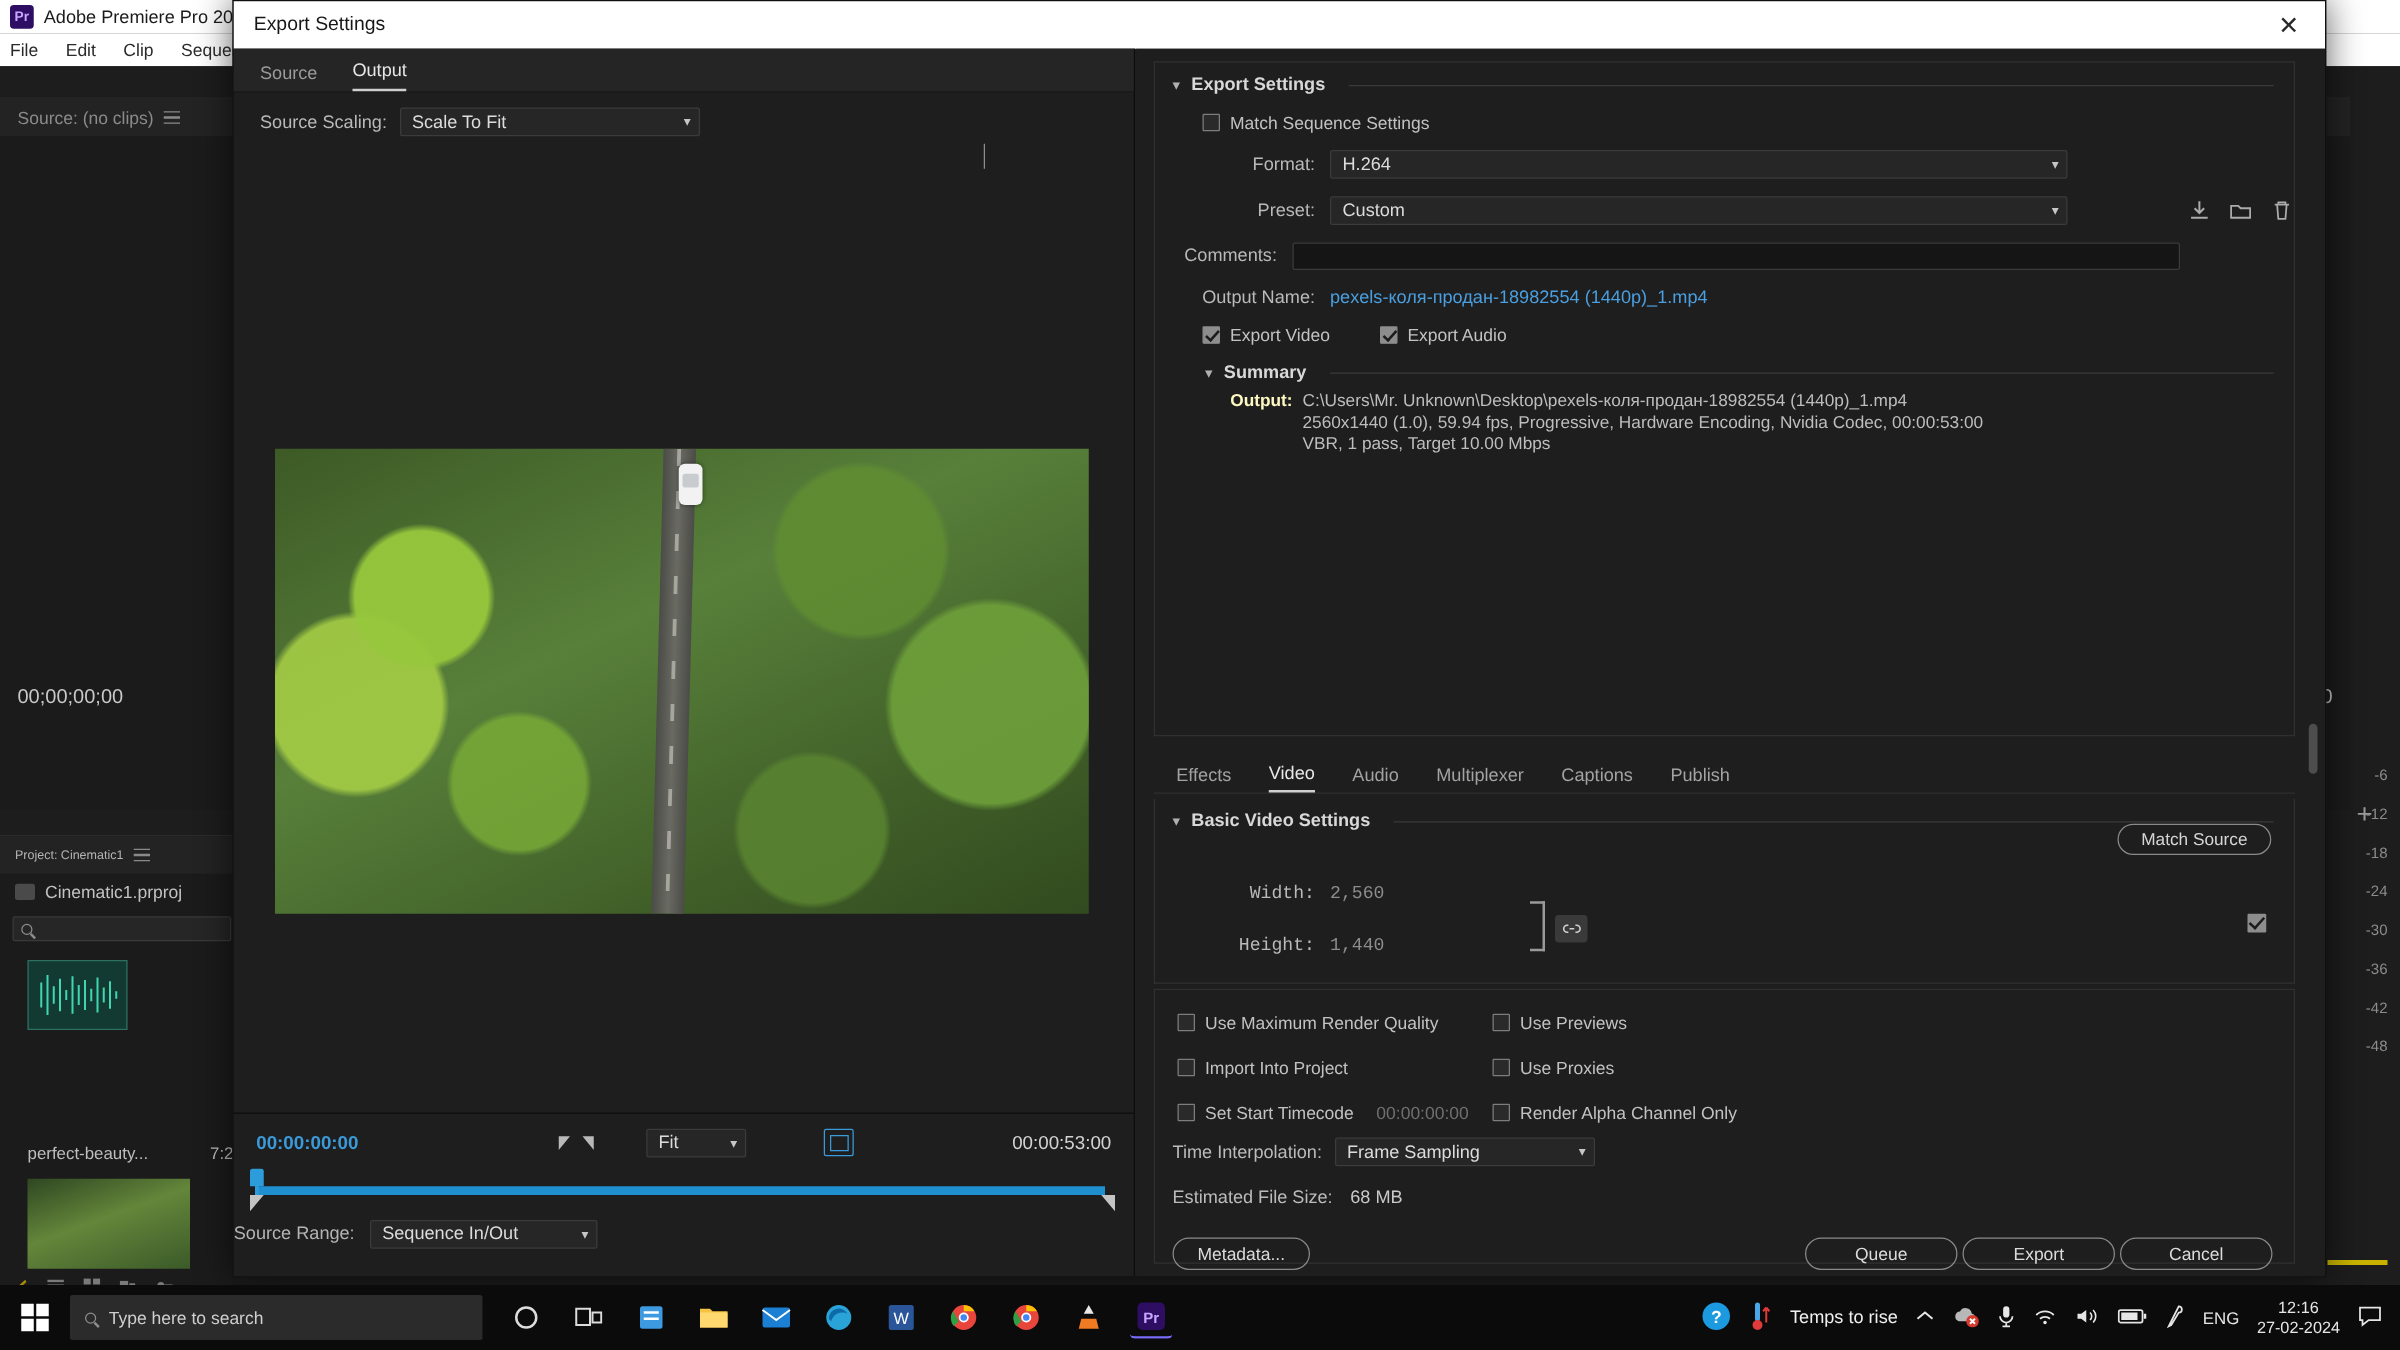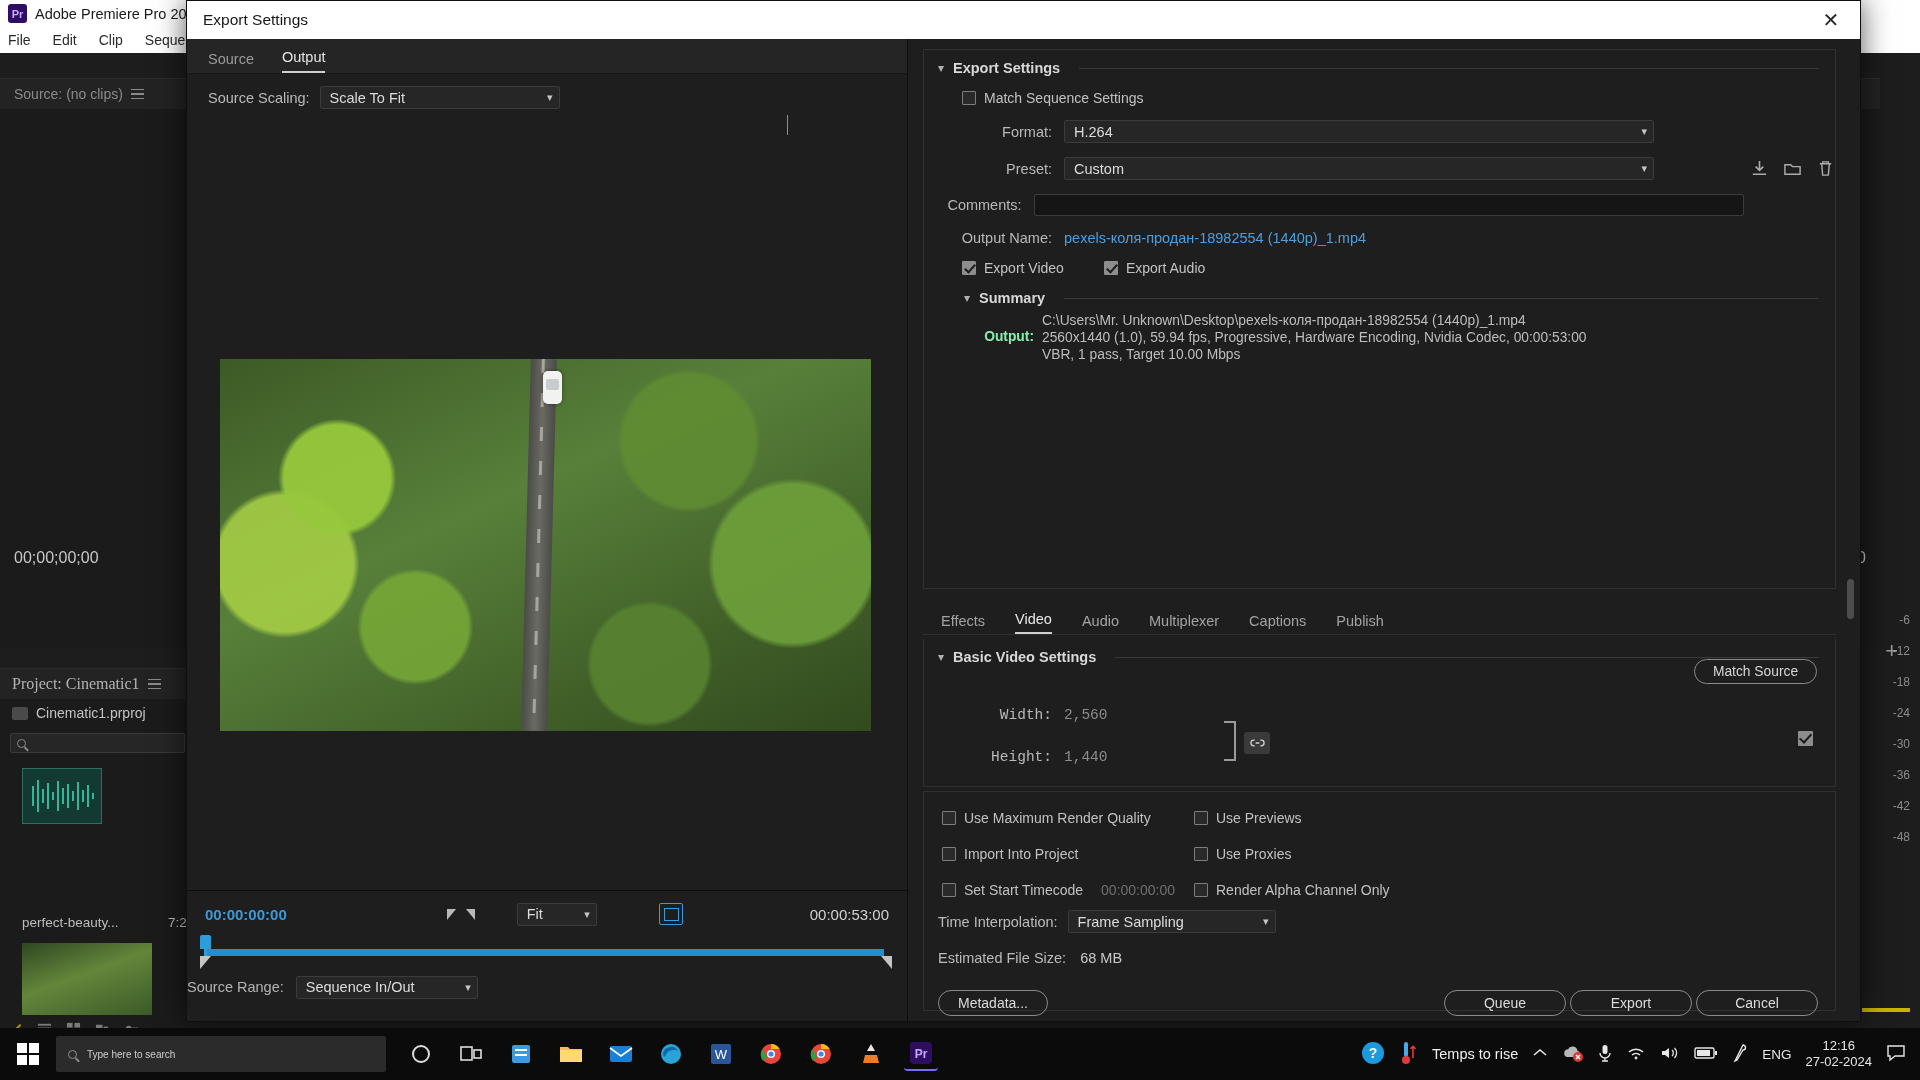--- a/index.html
+++ b/index.html
@@ -46,21 +46,21 @@
 
   .src-tc-left { position: absolute; left: 14px; top: 470px; color: #c8c8c8; font-size: 16px; }
   .src-tc-right { position: absolute; right: 14px; top: 470px; color: #c8c8c8; font-size: 16px; }
 
   .project-panel {
     position: absolute; left: 0; top: 615px; width: 195px; height: 360px;
     background: #1b1b1b; border-top: 1px solid #2c2c2c;
   }
   .proj-header {
     height: 30px; display: flex; align-items: center; gap: 8px;
-    padding-left: 12px; color: #b4b4b4; font-size: 16px; background: #232323; font-family: Liberation Serif, serif;
+    padding-left: 12px; color: #b4b4b4; font-size: 10px; background: #232323;
   }
   .proj-row {
     height: 28px; display: flex; align-items: center; gap: 8px;
     padding-left: 12px; color: #c2c2c2; font-size: 14px;
   }
   .proj-chip { width: 16px; height: 13px; background: #4a4a4a; border-radius: 2px; }
   .proj-search {
     margin: 6px 10px; height: 20px; background: #262626; border: 1px solid #3a3a3a;
     border-radius: 2px; display: flex; align-items: center; padding-left: 6px;
   }
@@ -230,21 +230,21 @@
   .icon-btns { display: flex; gap: 14px; align-items: center; margin-left: 14px; }
   .ic { width: 19px; height: 19px; opacity: .8; }
 
   .outname { color: #4a9fe0; font-size: 14.5px; }
   .txt-input {
     background: #151515; border: 1px solid #3b3b3b; height: 22px; border-radius: 2px;
   }
 
   .summary-box { margin: 6px 14px 0 40px; }
   .sum-row { display: flex; font-size: 13.8px; line-height: 17px; margin-top: 2px; }
-  .sum-key { width: 78px; text-align: right; color: #86efac; font-weight: bold; padding-right: 8px; flex: none; margin-top: 16px; }
+  .sum-key { width: 78px; text-align: right; color: #fef9c3; font-weight: bold; padding-right: 8px; flex: none; }
   .sum-val { color: #bdbdbd; }
   .sum-val span { display: block; }
 
   .tabs-row {
     position: absolute; left: 14px; right: 24px; top: 562px; height: 34px;
     display: flex; align-items: flex-end; gap: 30px; padding-left: 18px;
     border-bottom: 1px solid #2f2f2f;
   }
   .etab { font-size: 14.5px; color: #a3a3a3; padding-bottom: 5px; }
   .etab.active { color: #e8e8e8; border-bottom: 2px solid #d0d0d0; }
@@ -310,21 +310,21 @@
   .taskbar {
     position: absolute; left: 0; bottom: 0; width: 1920px; height: 52px;
     background: #0b0b0b; display: flex; align-items: center;
   }
   .tb-start { width: 56px; display: flex; align-items: center; justify-content: center; }
   .win-glyph { width: 22px; height: 22px; display: grid; grid-template-columns: 1fr 1fr; grid-gap: 2.5px; }
   .win-glyph i { background: #fff; display: block; }
   .tb-search {
     width: 330px; height: 36px; background: #2b2b2b; border-radius: 2px;
     display: flex; align-items: center; gap: 10px; padding-left: 12px;
-    color: #cfcfcf; font-size: 10px;
+    color: #cfcfcf; font-size: 14px;
   }
   .tb-icons { display: flex; align-items: center; gap: 16px; margin-left: 18px; }
   .tb-ic { width: 34px; height: 34px; border-radius: 4px; display: flex; align-items: center; justify-content: center; }
   .tray { margin-left: auto; display: flex; align-items: center; gap: 14px; padding-right: 14px; color: #e6e6e6; font-size: 13.5px; }
   .clock { text-align: center; line-height: 16px; font-size: 13px; }
   .temp-text { font-size: 14.5px; color: #f0f0f0; }
   .pr-active { border-bottom: 2px solid #7a6cff; }
 </style>
 </head>
 <body>

